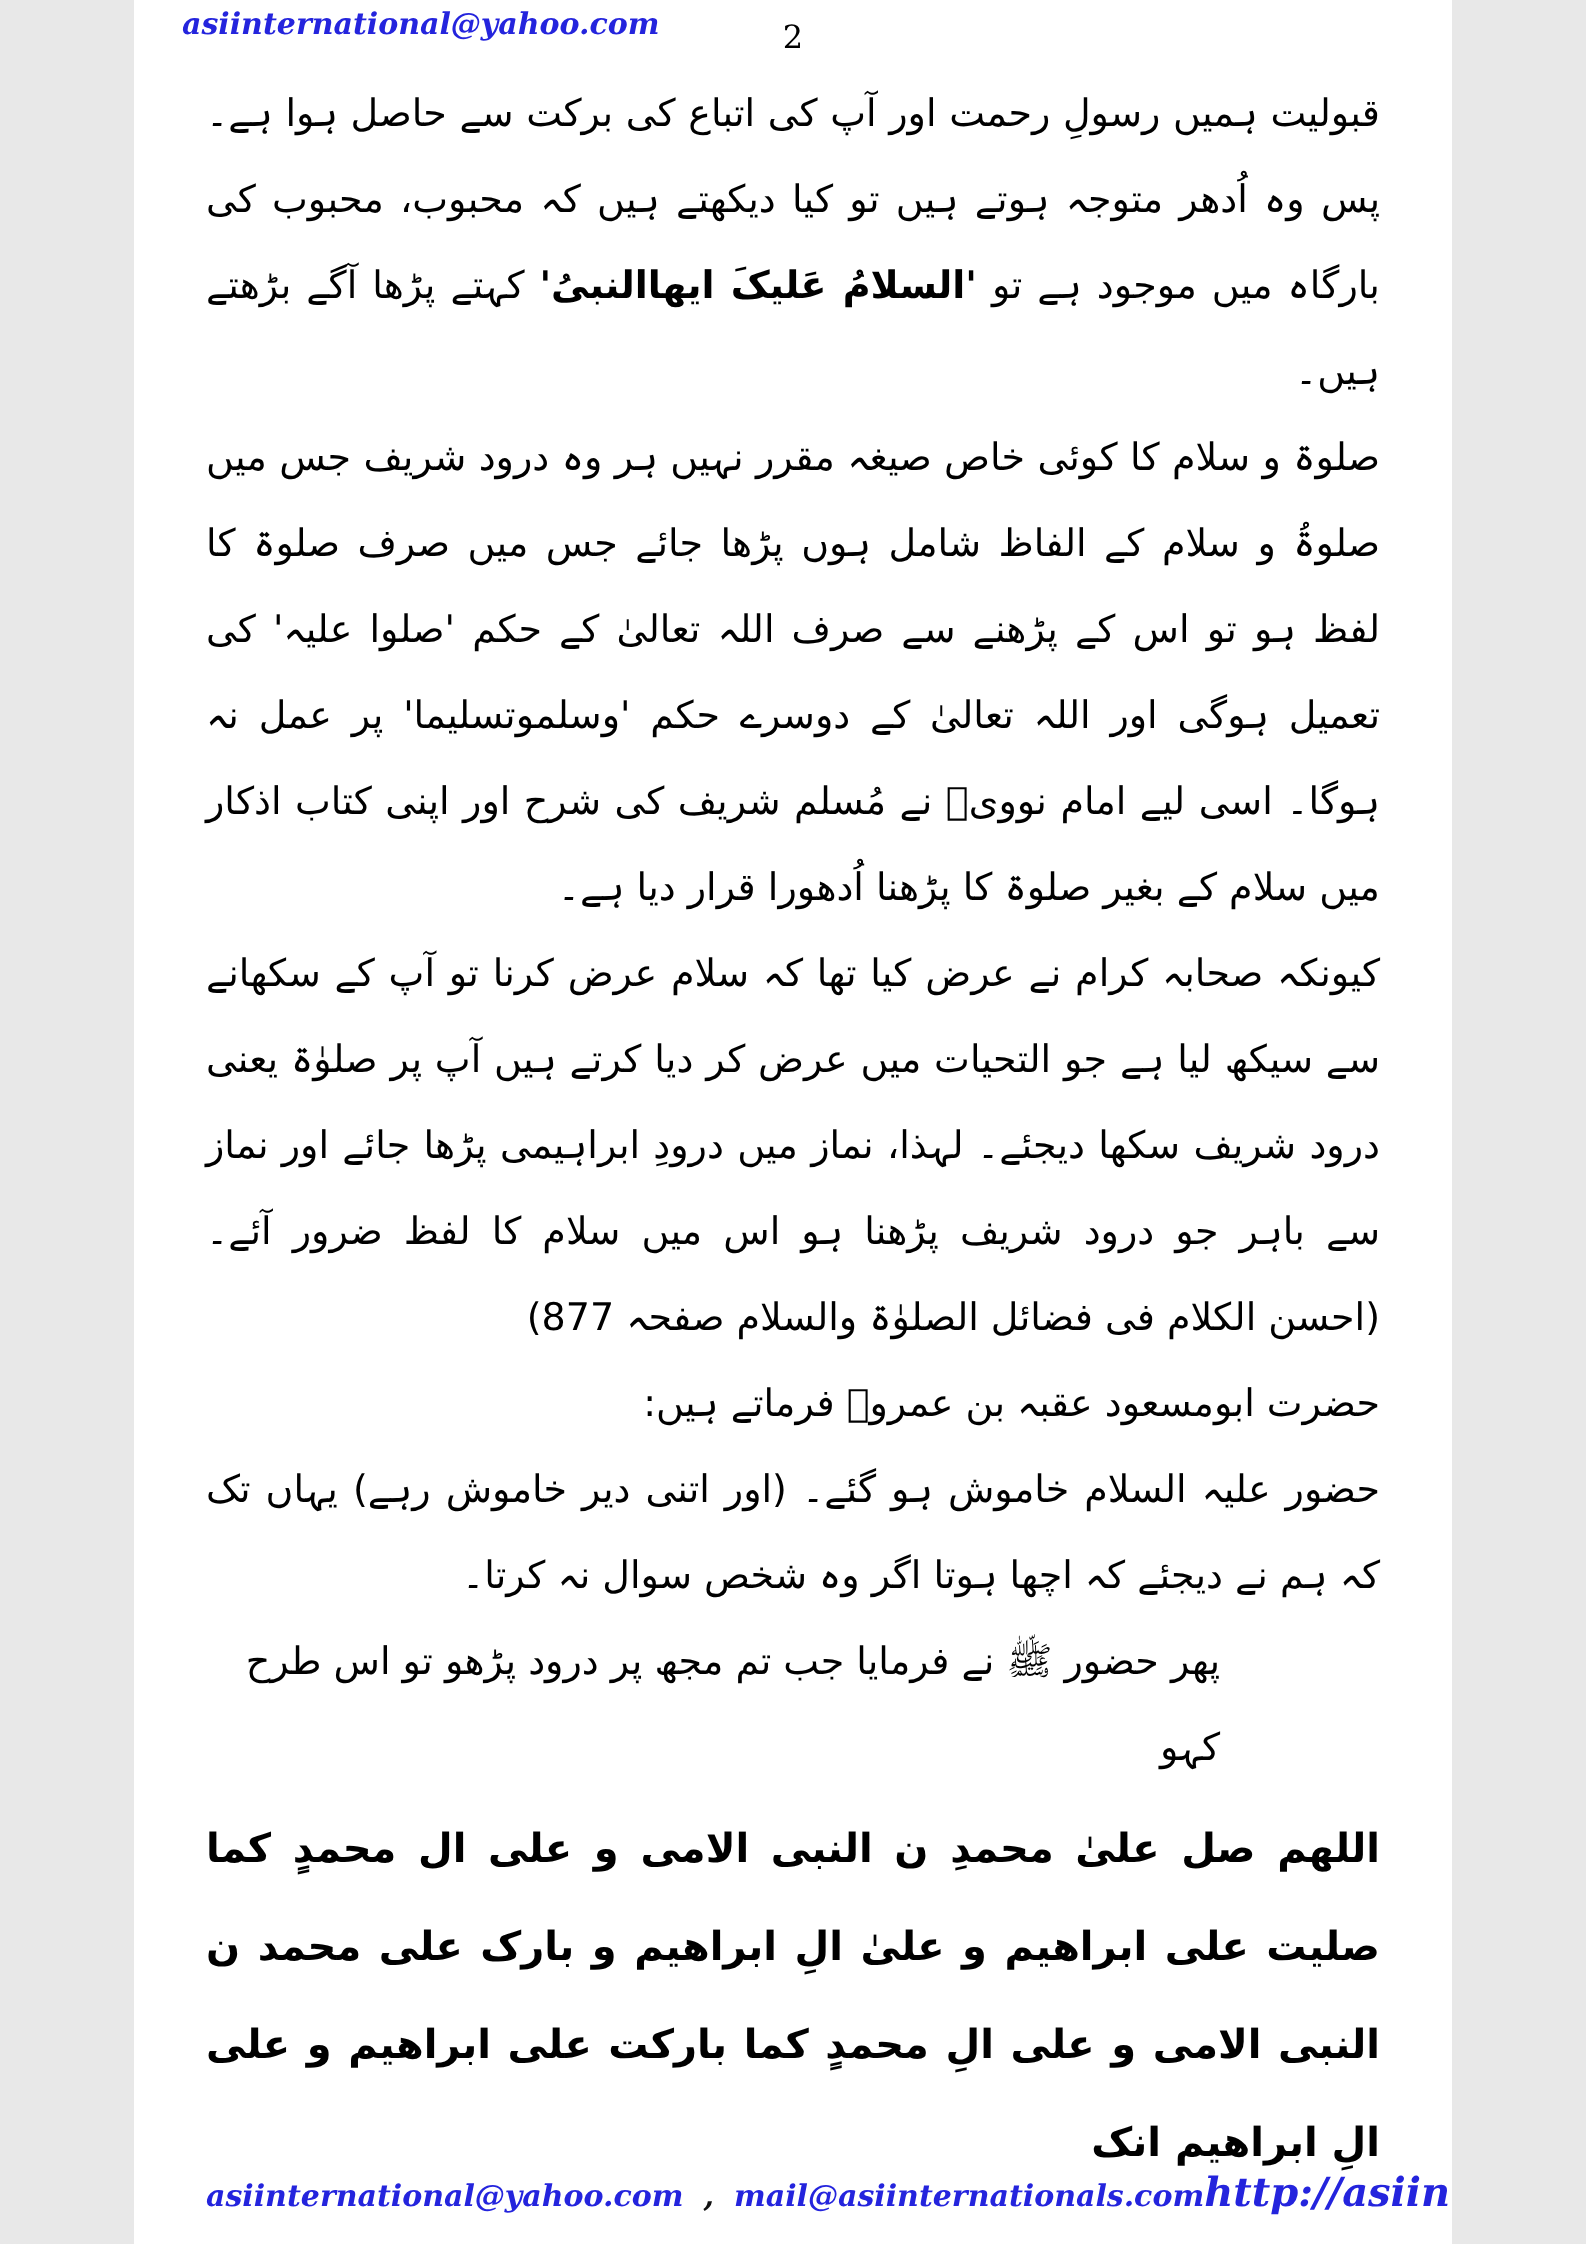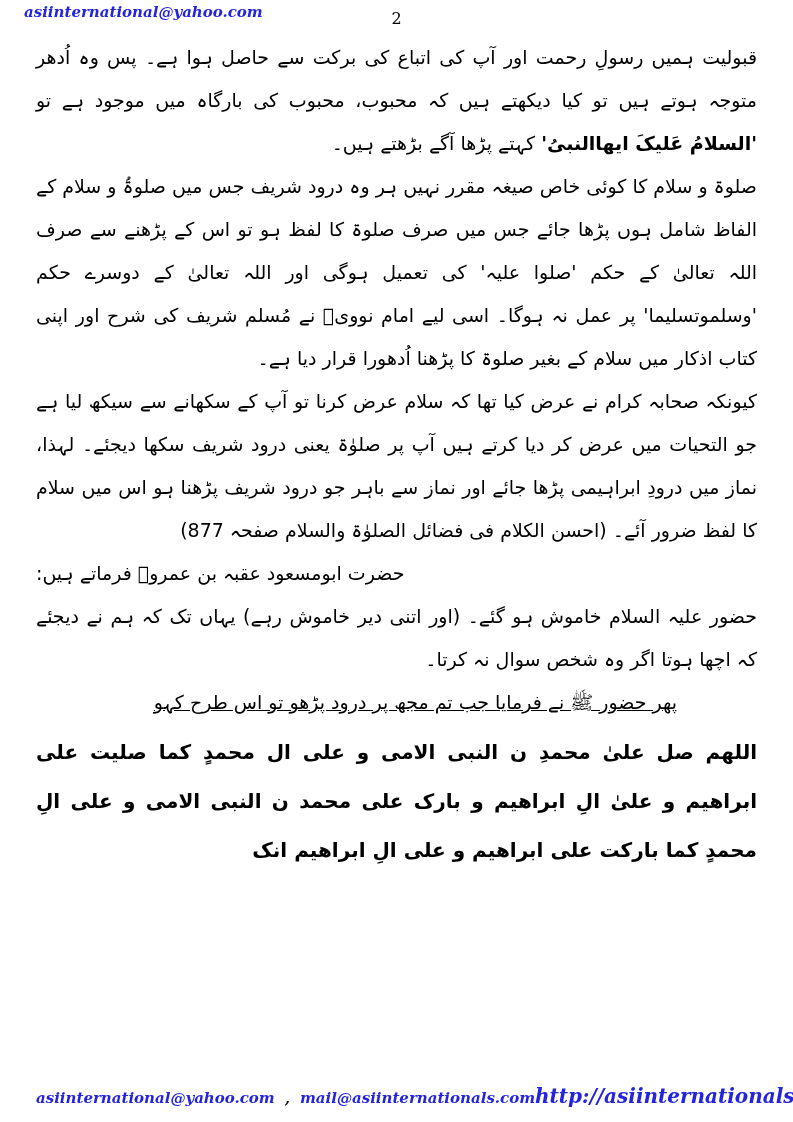--- a/index.html
+++ b/index.html
@@ -1,18 +1,18 @@
 <!DOCTYPE html>
 <html lang="ur"><head>
 <meta charset="utf-8">
 <style>
   html,body { margin:0; padding:0; background:#e8e8e8; }
   .page {
     position:relative;
-    width:793px; height:1122px;
+    width:659px; height:1122px;
     margin:0 auto;
     background:#ffffff;
     overflow:hidden;
     font-family:"DejaVu Sans", sans-serif;
     color:#000;
   }
   
   .hdr-email {
     position:absolute; top:3px; left:24px;
     font-family:"DejaVu Serif", serif;
@@ -31,22 +31,22 @@
     position:absolute; top:36px; left:36px; right:36px;
     direction:rtl;
     text-align:justify;
     font-size:19px;
     line-height:43px;
     color:#000;
   }
   .content p { margin:0; }
   .p-quote { margin-right:52px; margin-left:28px; }
   .p-quote .inline-bold { font-weight:bold;margin-top:12px; }
-  .p-short { text-align:left; }
-  .p-center-line { padding-right:80px;text-decoration:underline; }
+  .p-short { text-align:right; }
+  .p-center-line { text-align:right; padding-right:80px; }
   .prayer {
     font-weight:bold;
     font-size:20px;
     line-height:49px;
     margin-top:4px !important;
   }
   .footer-links {
     position:absolute; bottom:14px; left:36px; right:22px;
     display:flex; align-items:baseline;
   }

